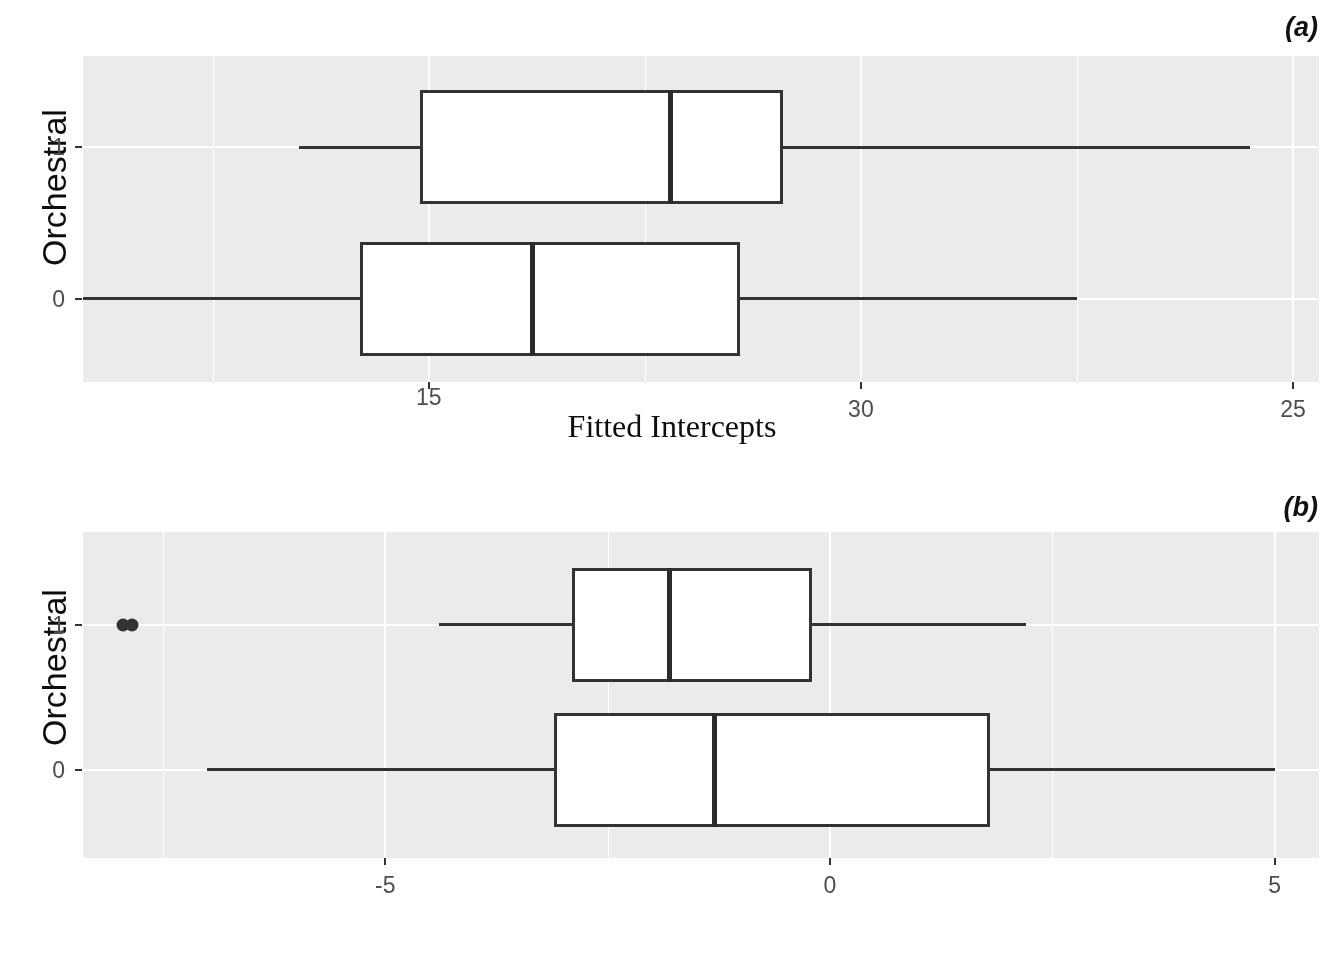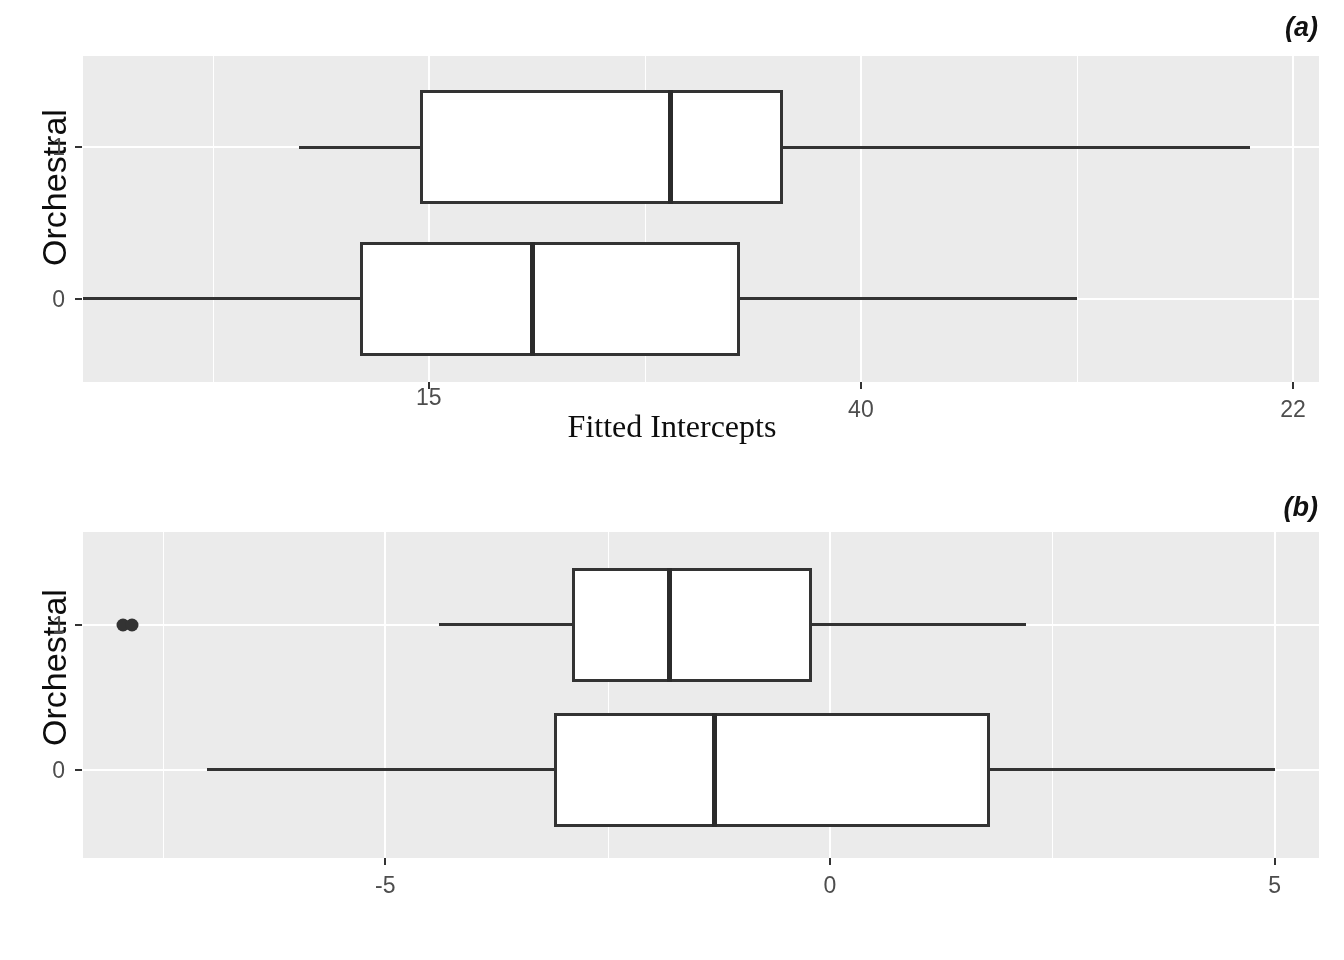--- a/index.html
+++ b/index.html
@@ -73,23 +73,23 @@
         <div class="gridline gmin" style="left: 644.818px; top: 56px; height: 326px;"></div>
         <div class="gridline gmin" style="left: 1076.99px; top: 56px; height: 326px;"></div>
         <div class="gridline gmaj" style="left: 427.734px; top: 56px; height: 326px;"></div>
         <div class="gridline gmaj" style="left: 859.902px; top: 56px; height: 326px;"></div>
         <div class="gridline gmaj" style="left: 1292.07px; top: 56px; height: 326px;"></div>
         <div class="gridline ghmaj" style="left: 83px; top: 146.28px; width: 1236px;"></div>
         <div class="gridline ghmaj" style="left: 83px; top: 297.87px; width: 1236px;"></div>
         <div class="tick" style="left: 427.734px; top: 382px;"></div>
         <div class="ticklab" style="left: 428.734px; top: 384px;">15</div>
         <div class="tick" style="left: 859.902px; top: 382px;"></div>
-        <div class="ticklab" style="left: 860.902px; top: 396px;">40</div>
+        <div class="ticklab" style="left: 860.902px; top: 396px;">30</div>
         <div class="tick" style="left: 1292.07px; top: 382px;"></div>
-        <div class="ticklab" style="left: 1293.07px; top: 396px;">22</div>
+        <div class="ticklab" style="left: 1293.07px; top: 396px;">25</div>
         <div class="ytick" style="left: 75px; top: 146.28px;"></div>
         <div class="ytlab" style="left: 35px; top: 147.28px;">1</div>
         <div class="ytick" style="left: 75px; top: 297.87px;"></div>
         <div class="ytlab" style="left: 35px; top: 298.87px;">0</div>
         <div class="bx-whisker" style="left: 299.084px; width: 121.007px; top: 145.78px;"></div>
         <div class="bx-whisker" style="left: 783.112px; width: 466.741px; top: 145.78px;"></div>
         <div class="bx-box" style="left: 420.091px; width: 363.021px; top: 90.28px; height: 114px;"></div>
         <div class="bx-median" style="left: 668.248px; top: 90.28px; height: 114px;"></div>
         <div class="bx-whisker" style="left: 83px; width: 276.587px; top: 297.37px;"></div>
         <div class="bx-whisker" style="left: 739.895px; width: 337.091px; top: 297.37px;"></div>

